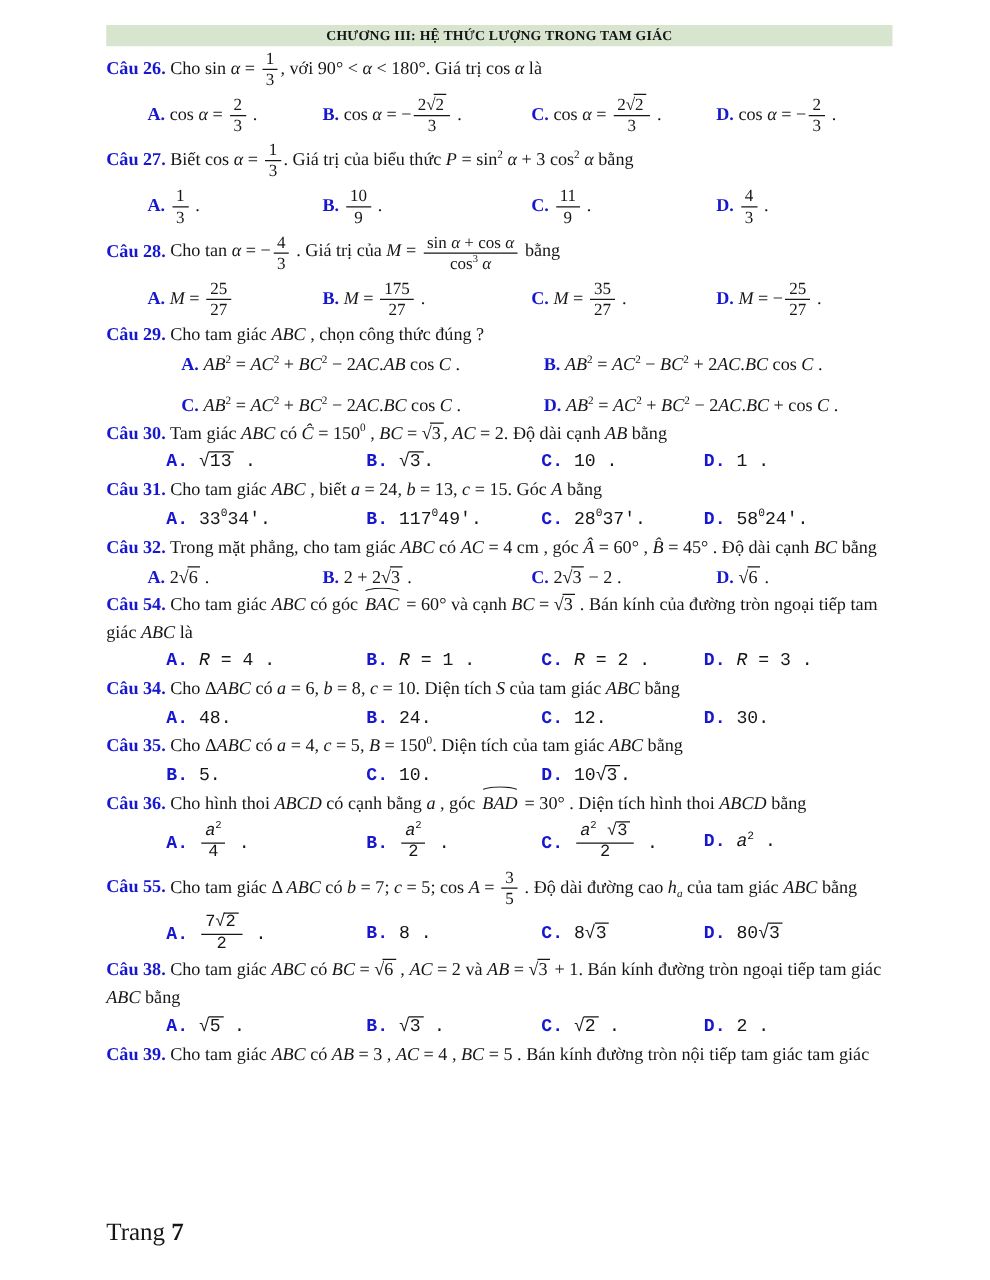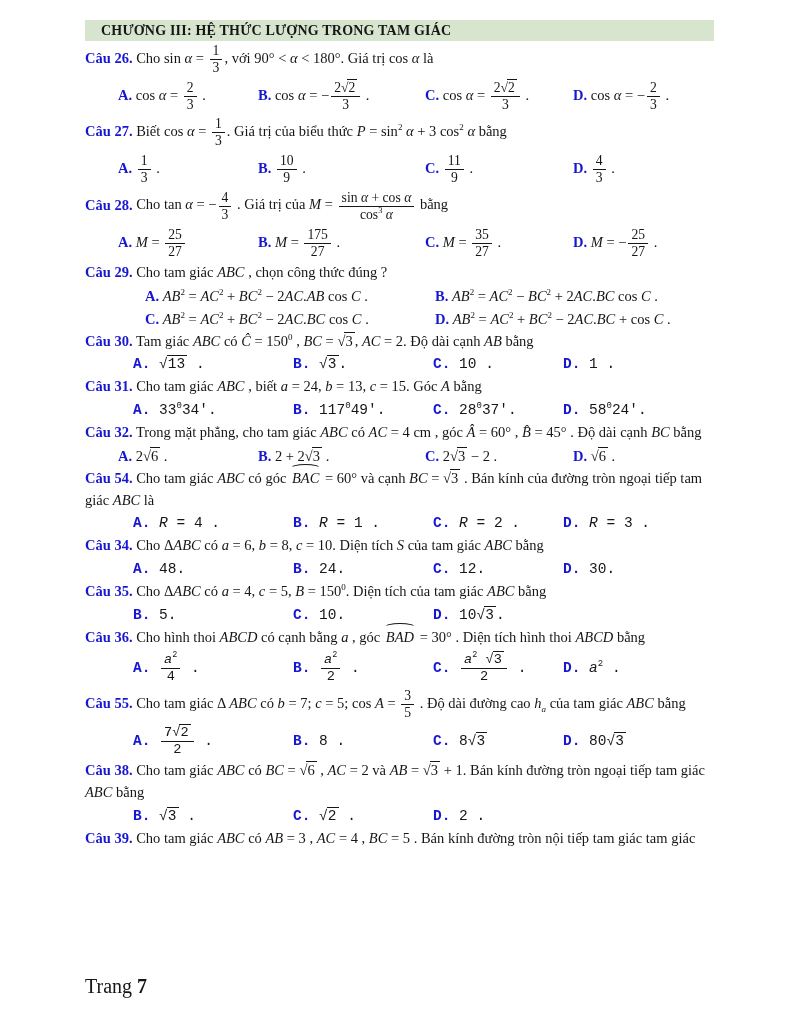--- a/index.html
+++ b/index.html
@@ -9,31 +9,31 @@
   }
   *{box-sizing:border-box;}
   html,body{margin:0;padding:0;}
   body{
     width:792px;height:1024px;background:#fff;
     font-family:"Liberation Serif","DejaVu Serif",serif;
     font-size:14.5px;color:var(--text-color);
   }
   .page{position:relative;width:792px;height:1024px;overflow:hidden;padding:20px 78px 0 85px;}
   .chapter-header{
-    background:var(--header-bg);font-weight:700;
-    font-size:14px;padding:3px 16px 2px;letter-spacing:.2px;
+    background:var(--header-bg);text-align:center;font-weight:700;
+    font-size:11px;padding:3px 0 2px;letter-spacing:.2px;
   }
   .q{margin-top:1px;}
   .q.gap-lg{}
   .qline,.qcont{line-height:1.5;}
   .qid{color:var(--label-blue);font-weight:700;}
   .answers{display:grid;margin-top:2px;line-height:1.45;align-items:center;}
   .answers.v1{padding-left:33px;grid-template-columns:140px 167px 148px 1fr;}
   .answers.v2{padding-left:48px;grid-template-columns:160px 140px 130px 1fr;font-family:Liberation Mono, monospace;}
-  .answers.twocol{padding-left:60px;grid-template-columns:290px 1fr;row-gap:2px;}
+  .answers.twocol{padding-left:60px;grid-template-columns:290px 1fr;row-gap:12px;}
   .ltr{color:var(--label-blue);font-weight:700;}
   .it{font-style:italic;}
   sup{font-size:.62em;line-height:0;}
   sub{font-size:.62em;line-height:0;}
   .frac{
     display:inline-flex;flex-direction:column;vertical-align:middle;
     text-align:center;margin:1px 2px;font-size:.94em;line-height:1.18;
   }
   .frac .num{border-bottom:1px solid var(--text-color);padding:0 3px;display:block;}
   .frac .den{padding:0 3px;display:block;}
@@ -224,20 +224,21 @@
             </span> .</span>
           <span class="ans"><span class="ltr">B.</span> 8 .</span>
           <span class="ans"><span class="ltr">C.</span> 8<span class="sqrt"><span class="rad">√</span><span class="rc">3</span></span></span>
           <span class="ans"><span class="ltr">D.</span> 80<span class="sqrt"><span class="rad">√</span><span class="rc">3</span></span></span>
         </div>
       </div>
       <div class="q gap-lg">
         <div class="qline"><span class="qid">Câu 38.</span> <span>Cho tam giác <span class="it">ABC</span> có <span class="it">BC</span> = <span class="sqrt"><span class="rad">√</span><span class="rc">6</span></span> , <span class="it">AC</span> = 2 và <span class="it">AB</span> = <span class="sqrt"><span class="rad">√</span><span class="rc">3</span></span> + 1. Bán kính đường tròn ngoại tiếp tam giác</span></div>
         <div class="qcont"><span class="it">ABC</span> bằng</div>
         <div class="answers v2">
+          <span class="ans"><span class="ltr">A.</span> <span class="sqrt"><span class="rad">√</span><span class="rc">5</span></span> .</span>
           <span class="ans"><span class="ltr">B.</span> <span class="sqrt"><span class="rad">√</span><span class="rc">3</span></span> .</span>
           <span class="ans"><span class="ltr">C.</span> <span class="sqrt"><span class="rad">√</span><span class="rc">2</span></span> .</span>
           <span class="ans"><span class="ltr">D.</span> 2 .</span>
         </div>
       </div>
       <div class="q">
         <div class="qline"><span class="qid">Câu 39.</span> <span>Cho tam giác <span class="it">ABC</span>  có <span class="it">AB</span> = 3 , <span class="it">AC</span> = 4 , <span class="it">BC</span> = 5 . Bán kính đường tròn nội tiếp tam giác tam giác</span></div>
       </div>
     </div>
   <div class="footer">

